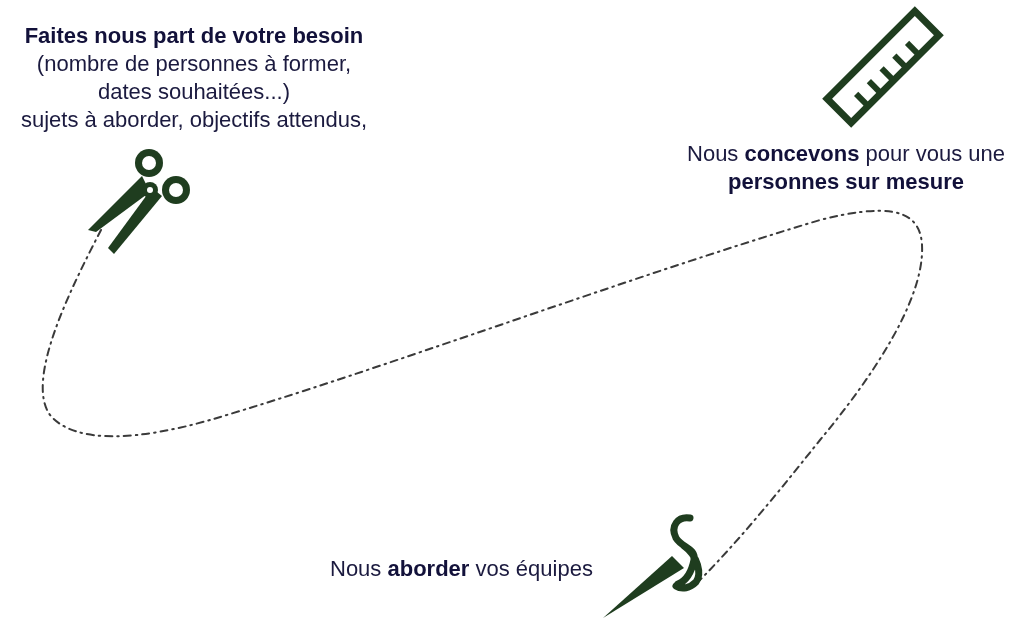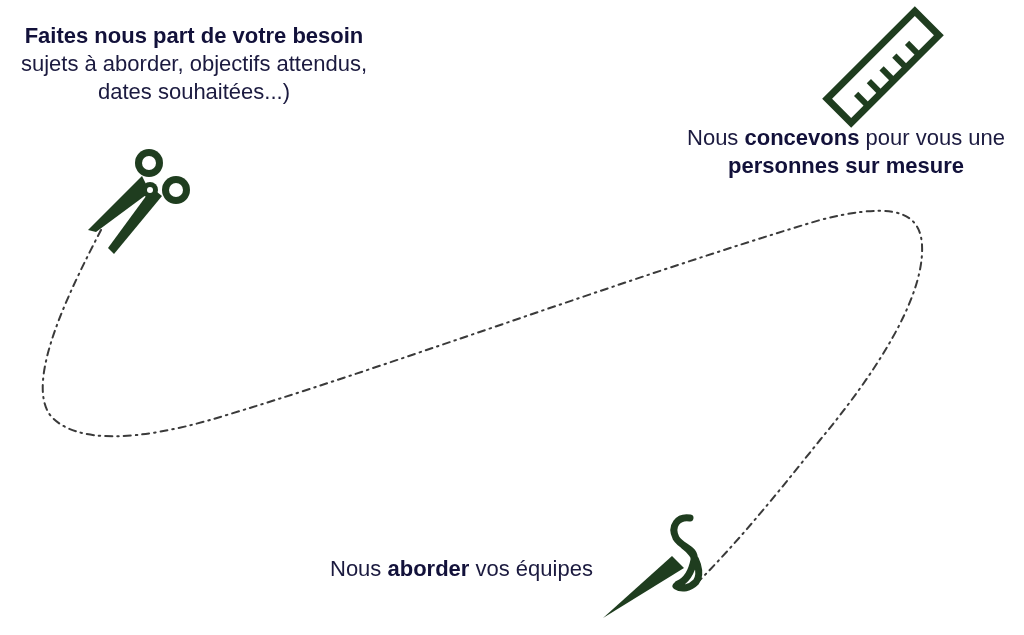--- a/index.html
+++ b/index.html
@@ -3,41 +3,42 @@
 <meta charset="utf-8">
 <style>
   html, body { margin: 0; padding: 0; background: #ffffff; }
   body { width: 1024px; height: 635px; position: relative; overflow: hidden;
          font-family: "Liberation Sans", "DejaVu Sans", sans-serif; color: #14123a; }
   .abs { position: absolute; }
   .step-text { text-align: center; font-size: 22px; line-height: 28px; color: #1b1a3f; }
   .step-text b { font-weight: 700; color: #12113a; }
   #step1 { left: 0; top: 22px; width: 388px; }
   #step1 .title { font-weight: 700; color: #12113a; }
-  #step2 { left: 672px; top: 124px; width: 348px; }
+  #step2 { left: 672px; top: 140px; width: 348px; }
   #step3 { left: 330px; top: 555px; width: 300px; text-align: left; }
   svg.path-layer { position: absolute; left: 0; top: 0; }
 </style>
 </head>
 <body>
 
 <svg class="path-layer" width="1024" height="635" viewBox="0 0 1024 635">
   <path d="M 101 230
            C 70 290, 25 380, 50 415
            C 75 445, 140 440, 210 420
            C 380 370, 620 280, 820 220
            C 880 205, 920 205, 922 245
            C 925 300, 870 380, 820 440
            C 780 490, 740 540, 697 583" fill="none" stroke="#3a3a3a" stroke-width="2" stroke-dasharray="7 5 1.5 5" stroke-linecap="round"></path>
 </svg>
 
 <div id="step1" class="abs step-text">
   <div class="title">Faites nous part de votre besoin</div>
+  <div>(nombre de personnes à former,</div>
+  <div>dates souhaitées...)</div>
   <div>sujets à aborder, objectifs attendus,</div>
-  <div>dates souhaitées...)</div>
 </div>
 
 <svg class="abs" style="left:84px; top:144px;" width="116" height="112" viewBox="0 0 116 112">
   <g fill="#1f3d1f">
 
     <circle cx="65" cy="19" r="14"></circle>
 
     <circle cx="92" cy="46" r="14"></circle>
 
     <polygon points="58,32 66,48 12,88 4,86"></polygon>

